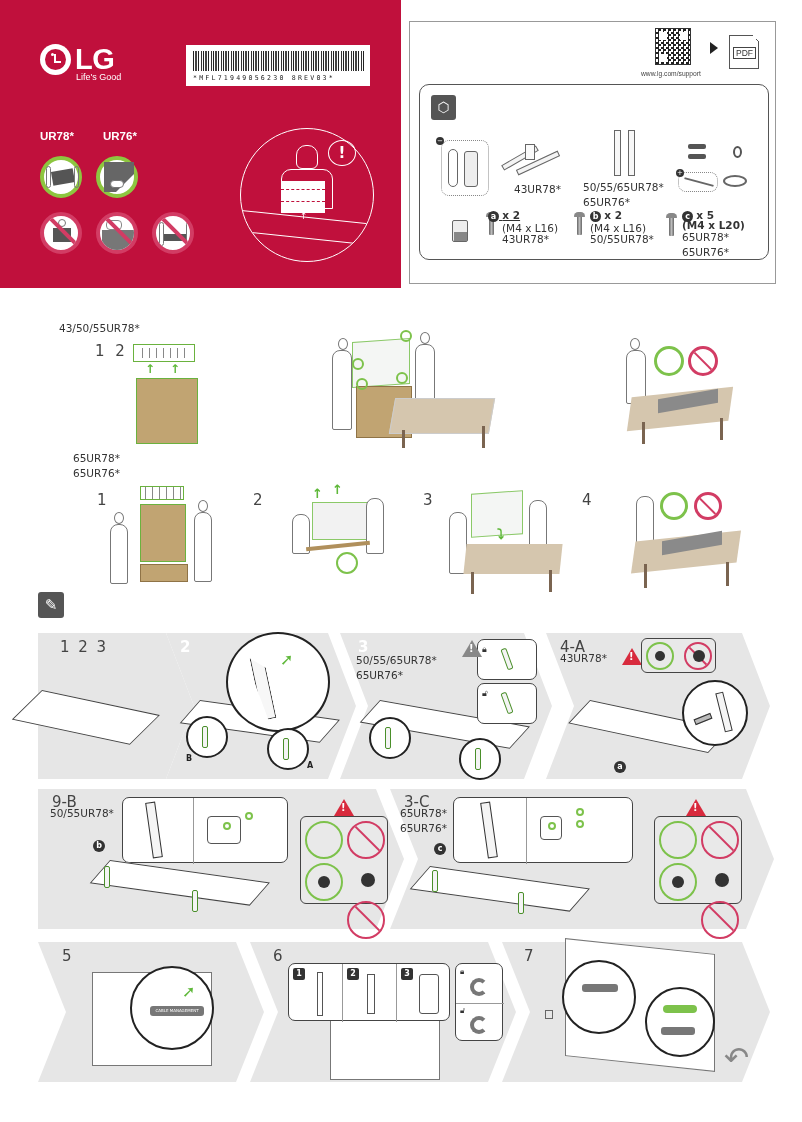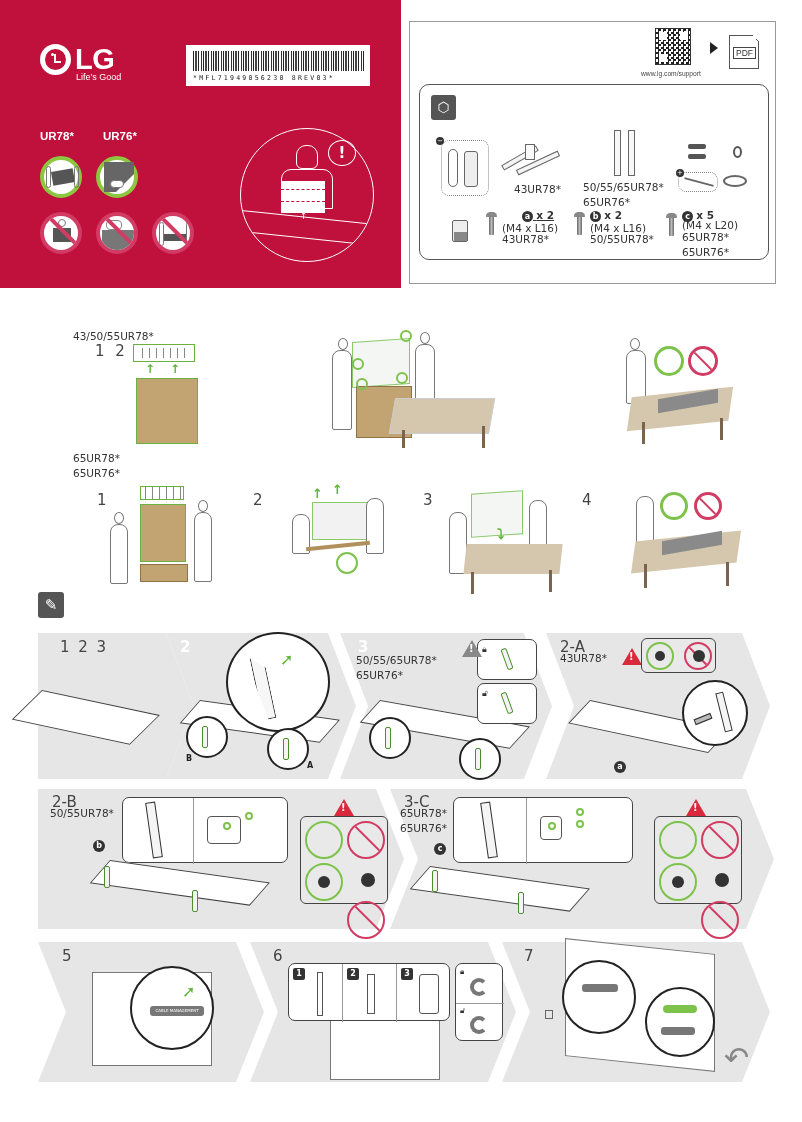--- a/index.html
+++ b/index.html
@@ -176,36 +176,36 @@
   <div class="abs" style="left:5px; top:8px; width:30px; height:2px; background:#666; transform:rotate(15deg);"></div>
 </div>
 <div class="abs" style="left:676px; top:169px; width:8px; height:8px; background:#333; border-radius:50%; color:#fff; font-size:7px; line-height:8px; text-align:center;">+</div>
 <div class="abs" style="left:723px; top:175px; width:24px; height:12px; border:2px solid #666; border-radius:50%;"></div>
 
 <div class="abs" style="left:452px; top:220px; width:16px; height:22px; border:1px solid #666; background:#eee; border-radius:2px;">
   <div class="abs" style="left:1px; top:11px; width:13px; height:9px; background:#888;"></div>
 </div>
 
 <div class="abs screw" style="left:489px; top:215px; position:absolute;"></div>
-<div class="abs part-text" style="left:522px; top:209px;text-decoration:underline;"><span class="circle-letter">a</span> <b>x 2</b></div>
+<div class="abs part-text" style="left:488px; top:209px;text-decoration:underline;"><span class="circle-letter">a</span> <b>x 2</b></div>
 <div class="abs part-text" style="left:502px; top:222px;">(M4 x L16)</div>
 <div class="abs part-text" style="left:502px; top:233px;">43UR78*</div>
 
 <div class="abs screw" style="left:577px; top:215px; position:absolute;"></div>
 <div class="abs part-text" style="left:590px; top:209px;"><span class="circle-letter">b</span> <b>x 2</b></div>
 <div class="abs part-text" style="left:590px; top:222px;">(M4 x L16)</div>
 <div class="abs part-text" style="left:590px; top:233px;">50/55UR78*</div>
 
 <div class="abs screw" style="left:669px; top:216px; position:absolute;"></div>
 <div class="abs part-text" style="left:682px; top:209px;"><span class="circle-letter">c</span> <b>x 5</b></div>
-<div class="abs part-text" style="left:682px; top:219px;">(M4 x L20)</div>
+<div class="abs part-text" style="left:682px; top:219px;font-weight:bold;">(M4 x L20)</div>
 <div class="abs part-text" style="left:682px; top:231px;">65UR78*</div>
 <div class="abs part-text" style="left:682px; top:246px;">65UR76*</div>
 
-<div class="abs section-text" style="left:73px; top:322px;margin-top:8px;">43/50/55UR78*</div>
+<div class="abs section-text" style="left:59px; top:322px;">43/50/55UR78*</div>
 <div class="abs step-num" style="left:95px; top:342px; letter-spacing:3px;">1 2 3</div>
 
 <div class="abs" style="left:133px; top:344px; width:62px; height:18px; border:1.5px solid #6ab23e; background:#fff;">
   <div class="abs" style="left:4px; top:3px; width:52px; height:10px; background:repeating-linear-gradient(90deg,#fff 0 4px,#888 4px 5px,#fff 5px 7px);"></div>
 </div>
 <div class="abs arrow-green" style="left:145px; top:362px; font-size:12px;">↑</div>
 <div class="abs arrow-green" style="left:170px; top:362px; font-size:12px;">↑</div>
 <div class="abs cardboard" style="left:136px; top:378px; width:62px; height:66px;"></div>
 
 <div class="abs" style="left:330px; top:330px; width:170px; height:120px;">
@@ -319,38 +319,38 @@
 </div>
 <div class="abs warn-tri outline" style="left:462px; top:640px;"></div>
 <div class="abs zoom-circle" style="left:369px; top:717px; width:42px; height:42px;">
   <div class="abs leg-green" style="left:14px; top:8px;"></div>
 </div>
 <div class="abs zoom-circle" style="left:459px; top:738px; width:42px; height:42px;">
   <div class="abs leg-green" style="left:14px; top:8px;"></div>
 </div>
 
 <div class="abs panel" style="left:546px; top:633px; width:224px; height:146px;"></div>
-<div class="abs panel-label" style="left:560px; top:638px;">2-A</div>
+<div class="abs panel-label" style="left:560px; top:638px;">4-A</div>
 <div class="abs sub-label" style="left:560px; top:651px;">43UR78*</div>
 <div class="abs warn-tri" style="left:622px; top:648px;"></div>
 <div class="abs warn-box" style="left:641px; top:638px; width:75px; height:35px;">
   <div class="abs green-ring" style="left:4px; top:3px; width:28px; height:28px;"></div>
   <div class="abs" style="left:13px; top:12px; width:10px; height:10px; border-radius:50%; background:#333;"></div>
   <div class="abs red-ring" style="left:42px; top:3px; width:28px; height:28px;"></div>
   <div class="abs" style="left:51px; top:11px; width:12px; height:12px; border-radius:50%; background:#333;"></div>
 </div>
 <div class="abs tv-panel" style="left:590px; top:700px; width:140px; height:28px; transform:skewY(12deg) skewX(-38deg); transform-origin:left top;"></div>
 <div class="abs zoom-circle" style="left:682px; top:680px; width:66px; height:66px;">
   <div class="abs" style="left:10px; top:34px; width:18px; height:6px; border:1px solid #333; background:#bbb; transform:rotate(-22deg);"></div>
   <div class="abs" style="left:36px; top:10px; width:8px; height:40px; border:1px solid #333; background:#f5f5f5; transform:rotate(-14deg);"></div>
 </div>
 <div class="abs letter-badge" style="left:614px; top:761px;">a</div>
 
 <div class="abs panel first" style="left:38px; top:789px; width:366px; height:140px;"></div>
-<div class="abs panel-label" style="left:52px; top:793px;">2-B</div>
+<div class="abs panel-label" style="left:52px; top:793px;">9-B</div>
 <div class="abs sub-label" style="left:50px; top:806px;">50/55UR78*</div>
 <div class="abs detail-box" style="left:122px; top:797px; width:166px; height:66px;">
   <div class="abs" style="left:26px; top:4px; width:10px; height:56px; border:1px solid #333; background:#f5f5f5; transform:rotate(-8deg);"></div>
   <div class="abs" style="left:70px; top:0; width:1px; height:66px; background:#999;"></div>
   <div class="abs" style="left:84px; top:18px; width:34px; height:28px; border:1px solid #555; border-radius:4px;"></div>
   <div class="abs" style="left:100px; top:24px; width:8px; height:8px; border-radius:50%; border:2px solid #7dc24b;"></div>
   <div class="abs" style="left:122px; top:14px; width:8px; height:8px; border-radius:50%; border:2px solid #7dc24b;"></div>
 </div>
 <div class="abs letter-badge" style="left:93px; top:840px;">b</div>
 <div class="abs tv-panel" style="left:110px; top:860px; width:160px; height:26px; transform:skewY(8deg) skewX(-38deg); transform-origin:left top;"></div>

